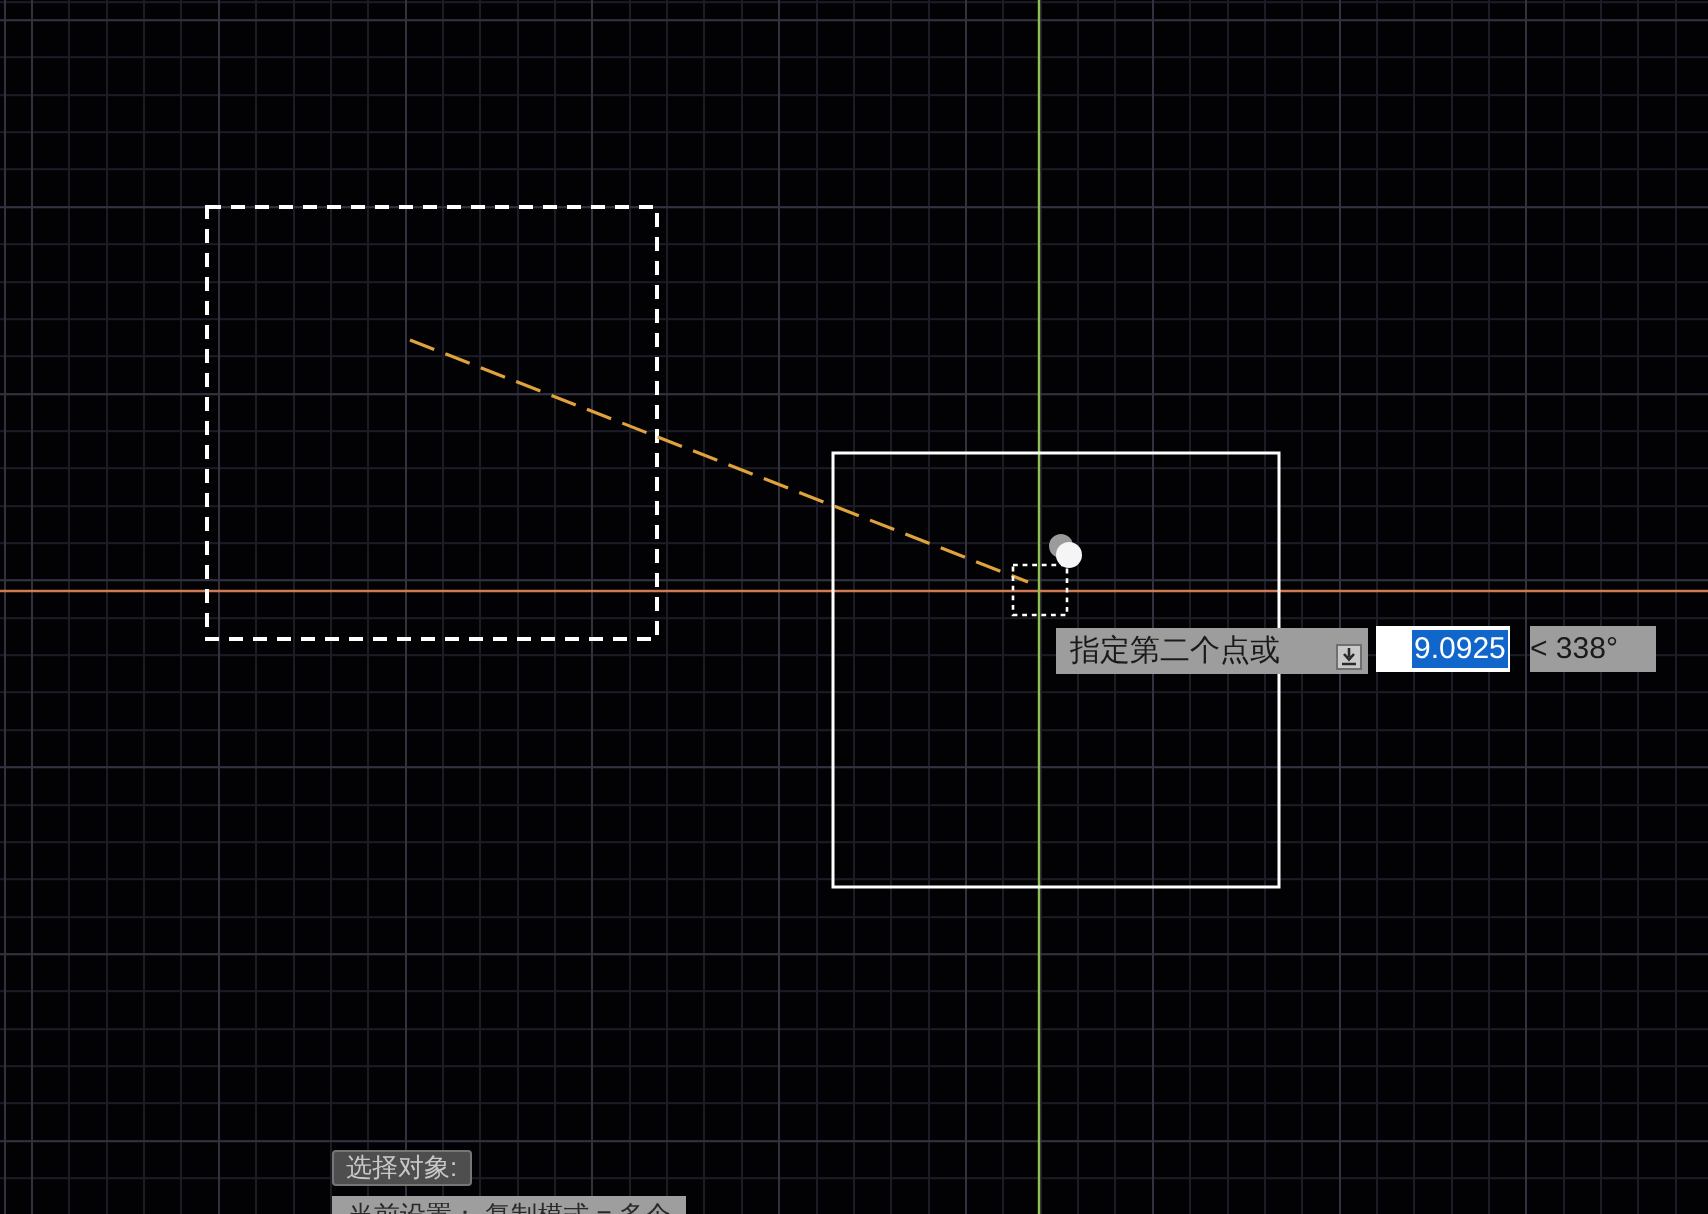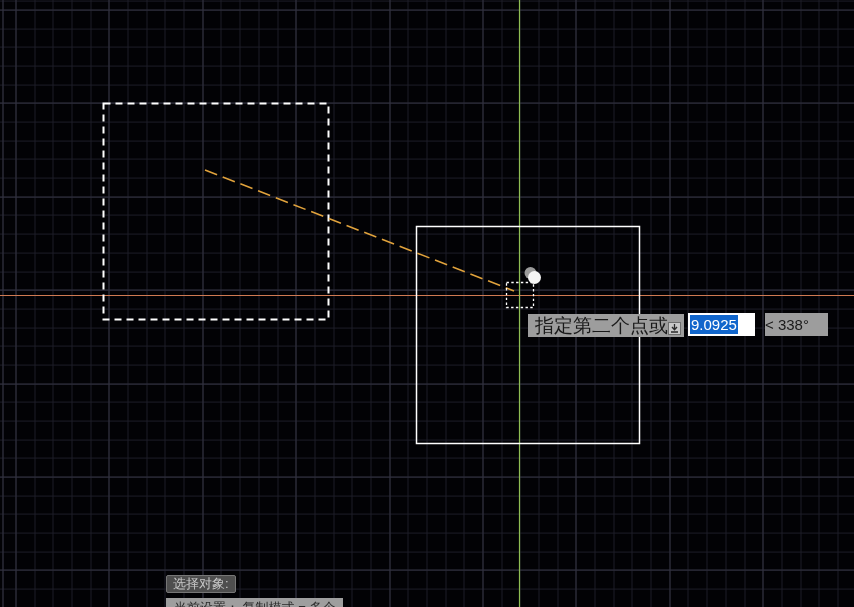--- a/index.html
+++ b/index.html
@@ -45,40 +45,40 @@
   }
   .cursor-dot-back { fill: #9b9b9b; }
   .cursor-dot-front { fill: #f5f5f5; }
 
   
   .dyn-prompt {
     position: absolute; left: 528px; top: 314px;
     width: 156px; height: 23px;
     background: var(--tooltip-bg, #9d9d9d);
     color: var(--tooltip-text, #1a1a1a);
-    font-size: 19px; line-height: 23px;
+    font-size: 15px; line-height: 23px;
     padding-left: 7px; white-space: nowrap;
   }
   .dyn-options-btn {
     position: absolute; right: 3px; bottom: 2px;
     width: 13px; height: 13px;
     background: #c9c9c9; border: 1px solid #6f6f6f;
     display: flex; align-items: center; justify-content: center;
     cursor: pointer;
   }
   .dyn-input {
     position: absolute; left: 688px; top: 313px;
     width: 67px; height: 23px;
     background: #ffffff;
     font-size: 15px; line-height: 23px;
     padding-left: 2px; white-space: nowrap;
   }
   .dyn-input .selected-text {
     background: var(--selection-highlight, #1166cc);
-    color: #ffffff; padding: 1px 1px;
+    color: #ffffff; padding: 1px 1px; margin-left: 16px;
   }
   .dyn-angle {
     position: absolute; left: 765px; top: 313px;
     width: 63px; height: 23px;
     background: var(--tooltip-bg, #9d9d9d);
     color: var(--tooltip-text, #1a1a1a);
     font-size: 15px; line-height: 23px;
     text-align: left; white-space: nowrap;
   }
 

